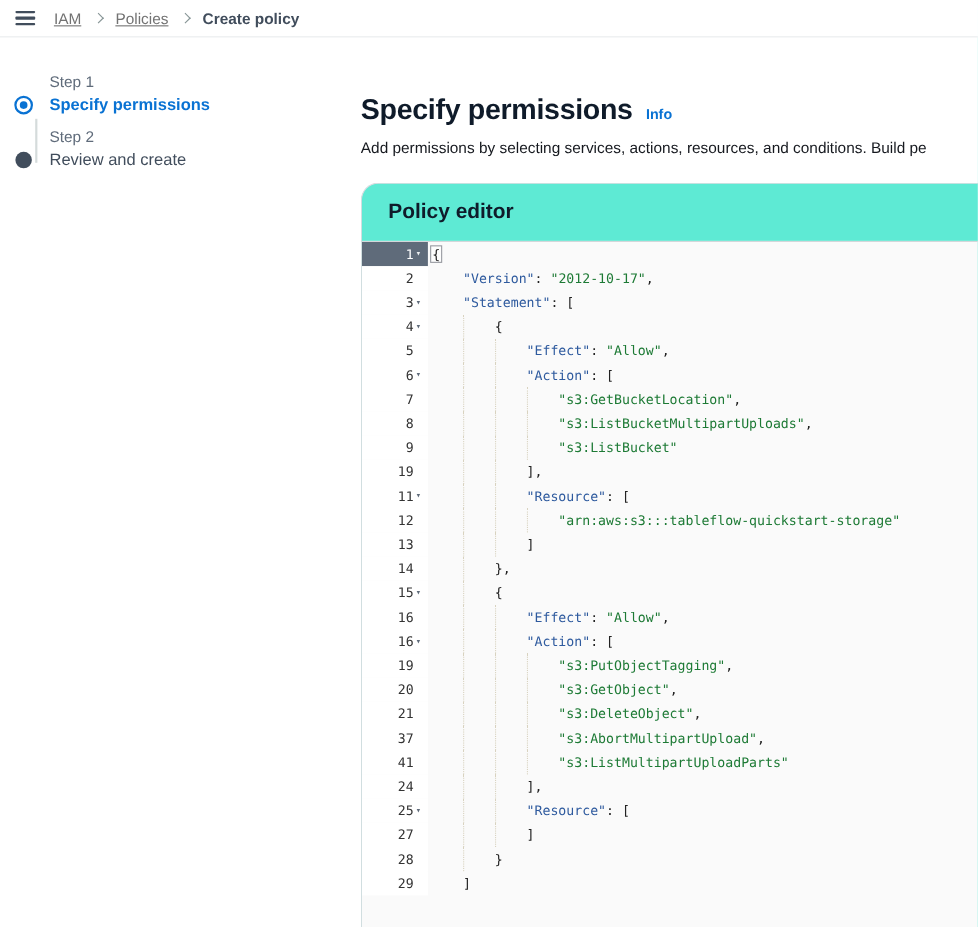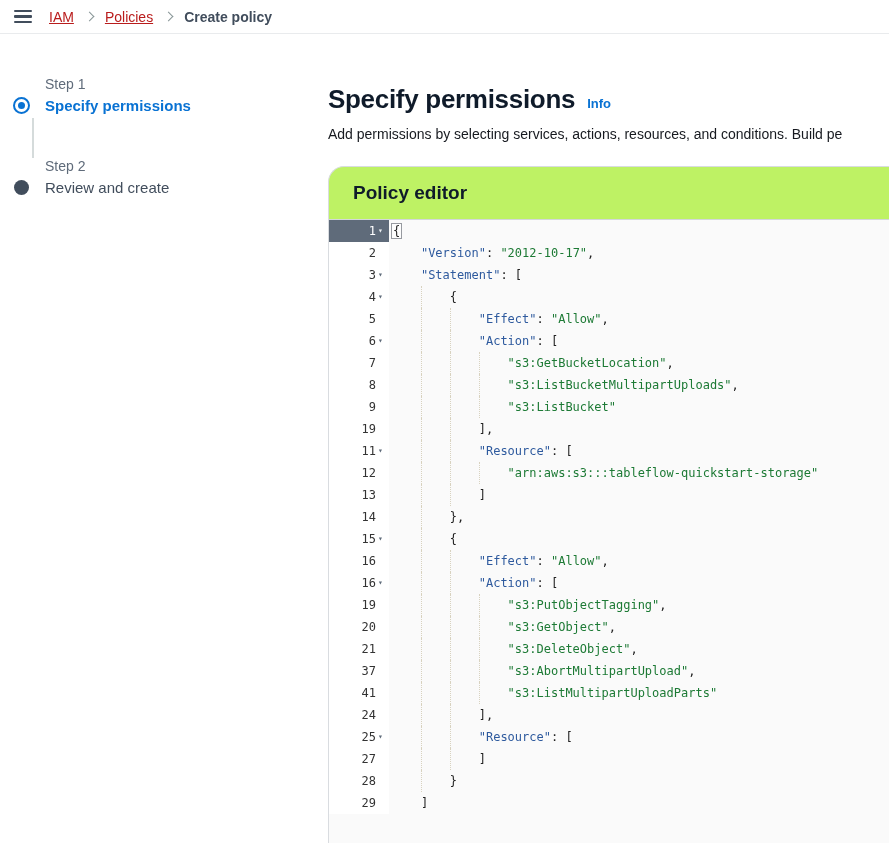--- a/index.html
+++ b/index.html
@@ -6,48 +6,48 @@
   body{
     width:889px;height:843px;overflow:hidden;position:relative;
     background:#fff;font-family:"Liberation Sans",sans-serif;color:#16191f;
   }
   
   .topbar{height:34px;border-bottom:1px solid #e9ebed;display:flex;align-items:center;
     padding-left:14px;box-sizing:border-box;background:#fff}
   .hamburger{display:flex;flex-direction:column;gap:3px;margin-right:17px;cursor:pointer;padding:2px 0}
   .hamburger i{display:block;width:18px;height:2.5px;background:#414d5c;border-radius:1px}
   .crumbs{display:flex;align-items:center;gap:11px;font-size:14px}
-  .crumb-link{color:#b91c1c;text-decoration:underline;cursor:pointer}
+  .crumb-link{color:#737373;text-decoration:underline;cursor:pointer}
   .chev{width:6px;height:6px;border-top:1.8px solid #879596;border-right:1.8px solid #879596;
     transform:rotate(45deg);margin:0 1px}
   .crumb-current{color:#414d5c;font-weight:700}
 
   
-  .steps{position:absolute;left:12px;top:74px;width:290px}
+  .steps{position:absolute;left:12px;top:64px;width:290px}
   .step{position:relative;padding-left:33px}
   .step-label{font-size:14px;color:#5f6b7a;line-height:20px}
   .step-title{font-size:15px;line-height:20px;margin-top:2px;cursor:pointer}
   .step-title.active{color:#0972d3;font-weight:700}
   .step-title.upcoming{color:#414d5c;font-weight:400}
   .bullet-active{position:absolute;left:1px;top:23px;width:13px;height:13px;border:2.5px solid #0972d3;
     border-radius:50%;background:#fff;display:flex;align-items:center;justify-content:center}
   .bullet-active .dot{width:7px;height:7px;border-radius:50%;background:#0972d3}
   .bullet-filled{position:absolute;left:2px;top:24px;width:15px;height:15px;border-radius:50%;background:#414d5c}
   .connector{position:absolute;left:20px;top:44px;width:1.5px;height:40px;background:#d5dbdb}
-  .step2{margin-top:40px}
+  .step2{margin-top:8px}
 
   
   .main-head{position:absolute;left:328px;top:84px;width:561px}
   .h1row{display:flex;align-items:baseline;gap:12px}
   .h1row h1{font-size:26px;font-weight:700;color:#0f1b2a;margin:0;letter-spacing:-0.3px}
   .info-link{color:#0972d3;font-size:13px;font-weight:700;cursor:pointer}
   .desc{margin-top:11px;font-size:14px;color:#16191f;white-space:nowrap;overflow:hidden;width:561px}
 
   
-  .card{position:absolute;left:328px;top:166px;width:561px;height:677px;background:#bef264;
+  .card{position:absolute;left:328px;top:166px;width:561px;height:677px;background:#5eead4;
     border-top:1px solid #d9dce0;border-left:1px solid #d9dce0;border-radius:16px 0 0 0;
     box-sizing:border-box;overflow:hidden}
   .card-header{height:51px;display:flex;align-items:center;padding:0 24px}
   .card-title{font-size:19px;font-weight:700;color:#0f1b2a}
   .editor{position:absolute;top:52px;left:0;right:0;bottom:0;border-top:1px solid #d3d7da;
     background:#fafafa;overflow:hidden;font-family:"DejaVu Sans Mono",monospace;font-size:12px}
   .code-row{display:flex;height:22px;line-height:22px}
   .gutter{width:60px;background:#fff;display:flex;justify-content:flex-end;align-items:center;
     color:#333;flex:none;cursor:pointer}
   .gutter .fold{width:13px;font-size:8px;color:#5f6b7a;padding-left:2px;box-sizing:border-box}

